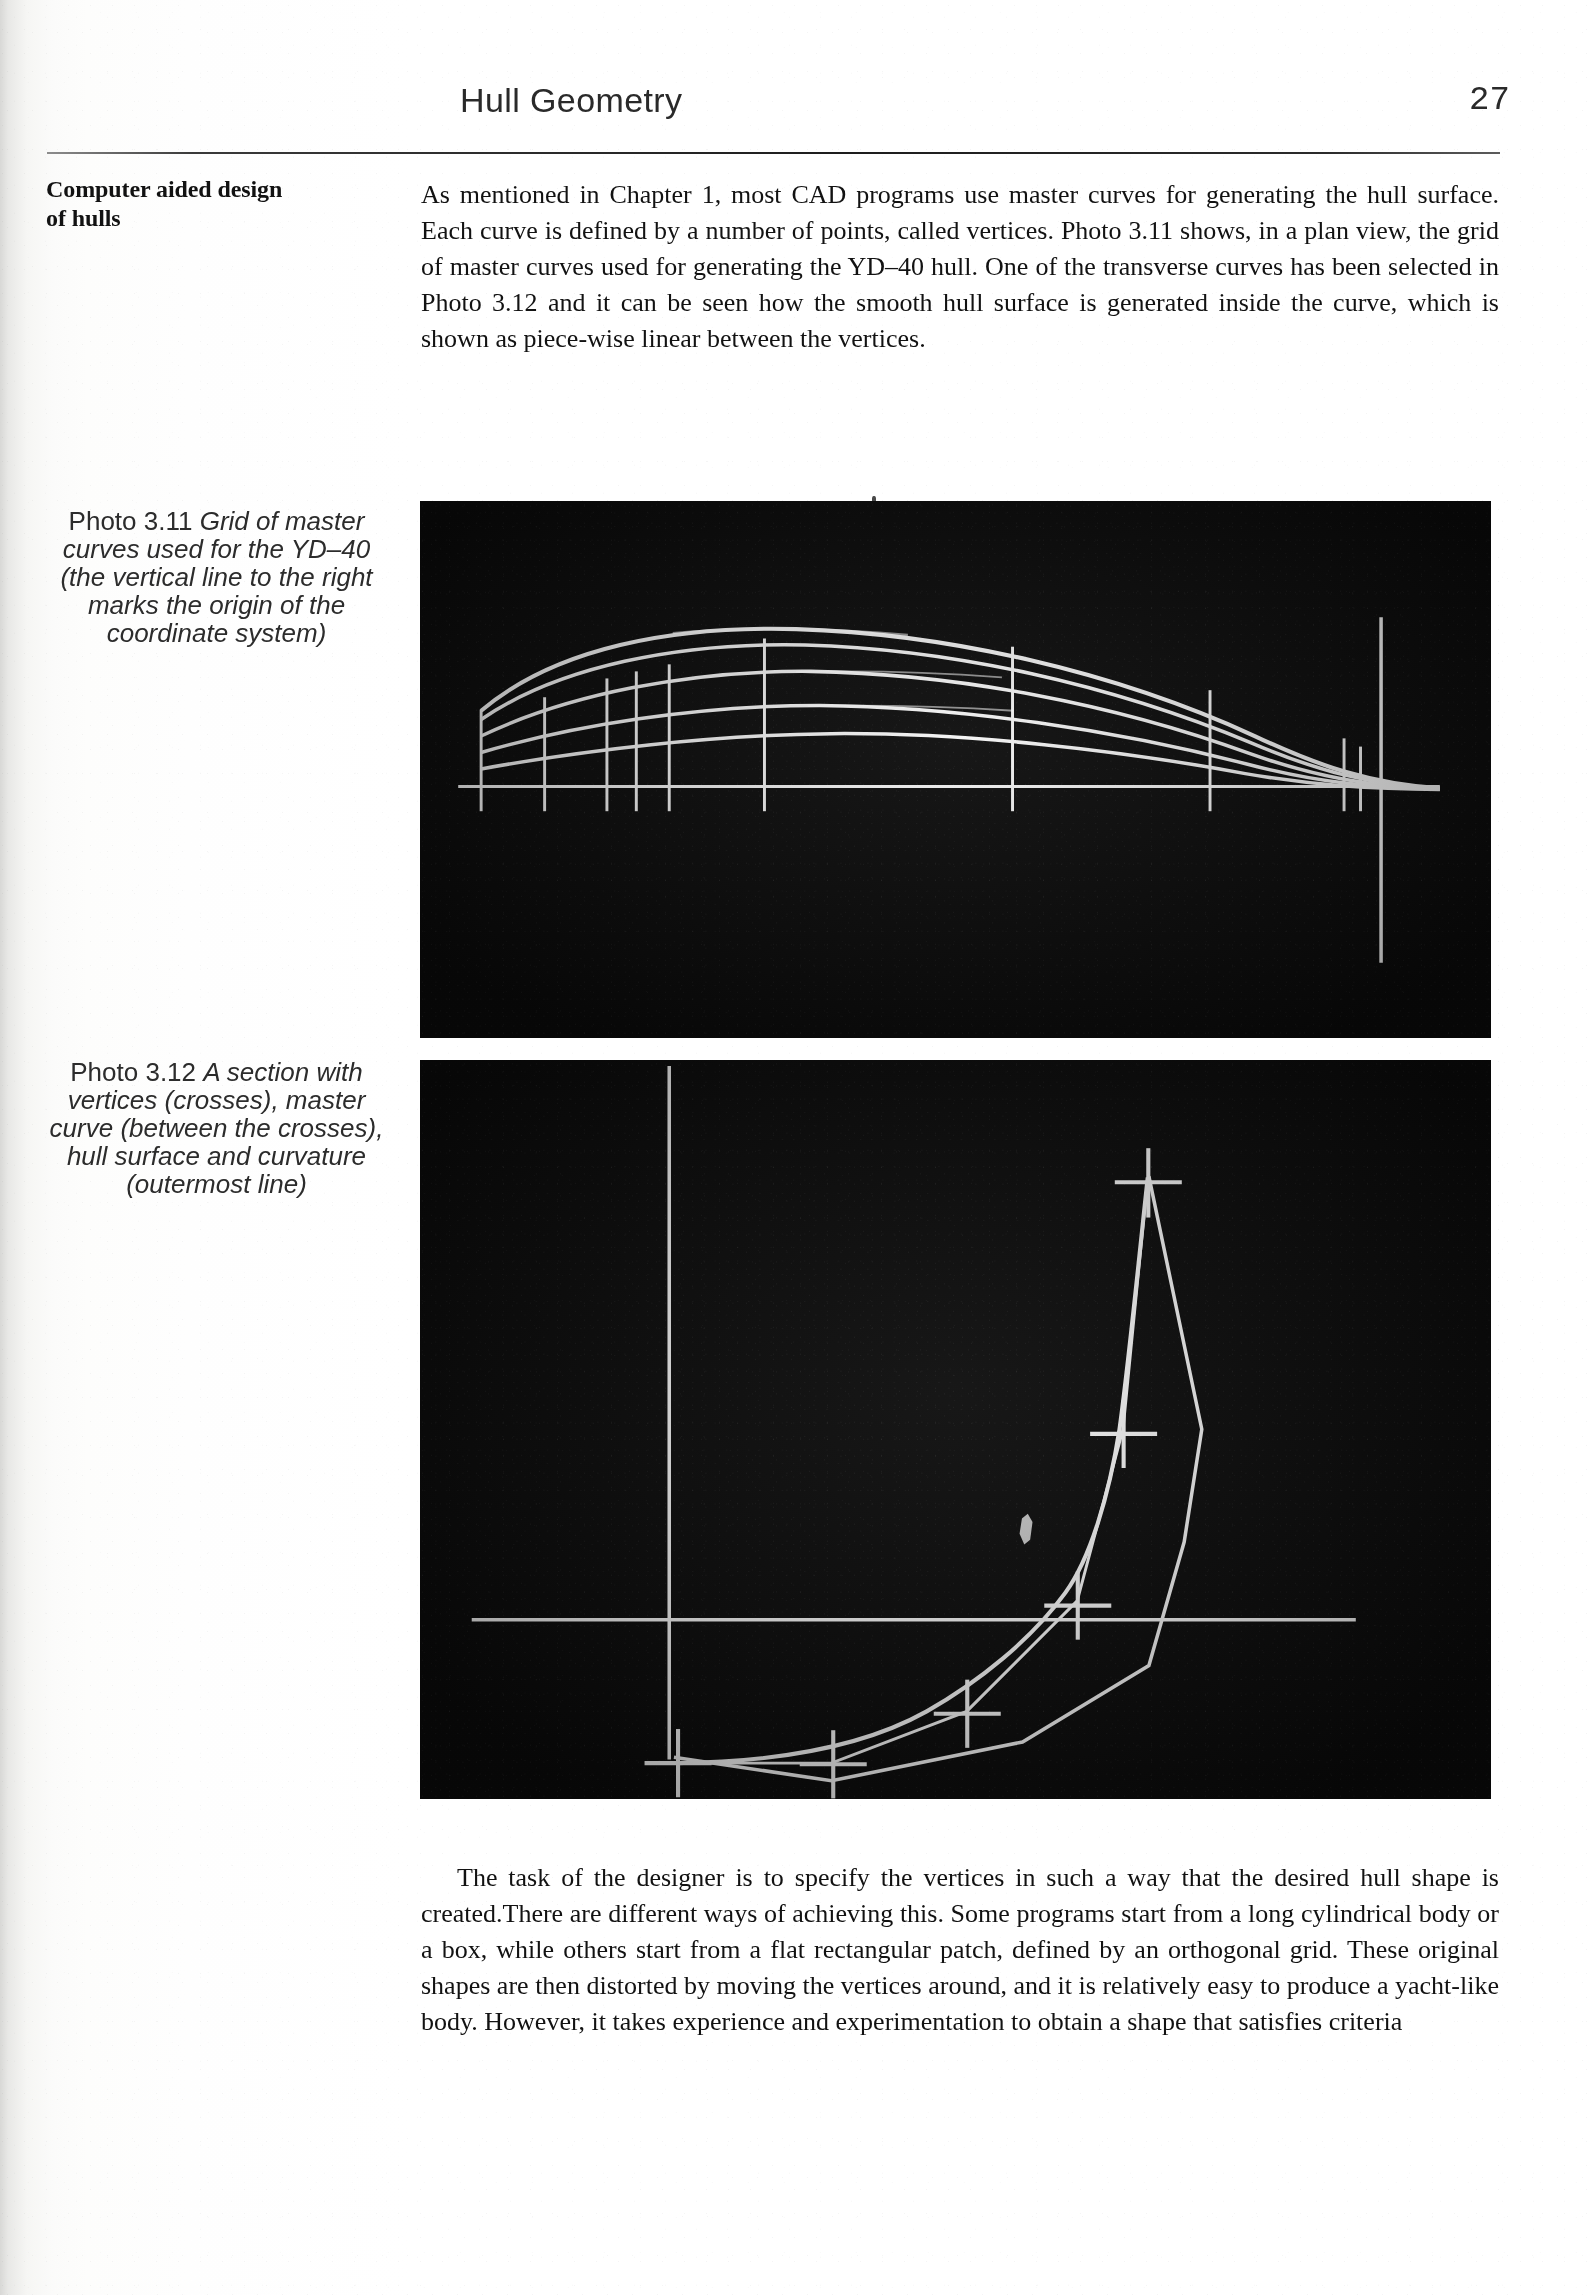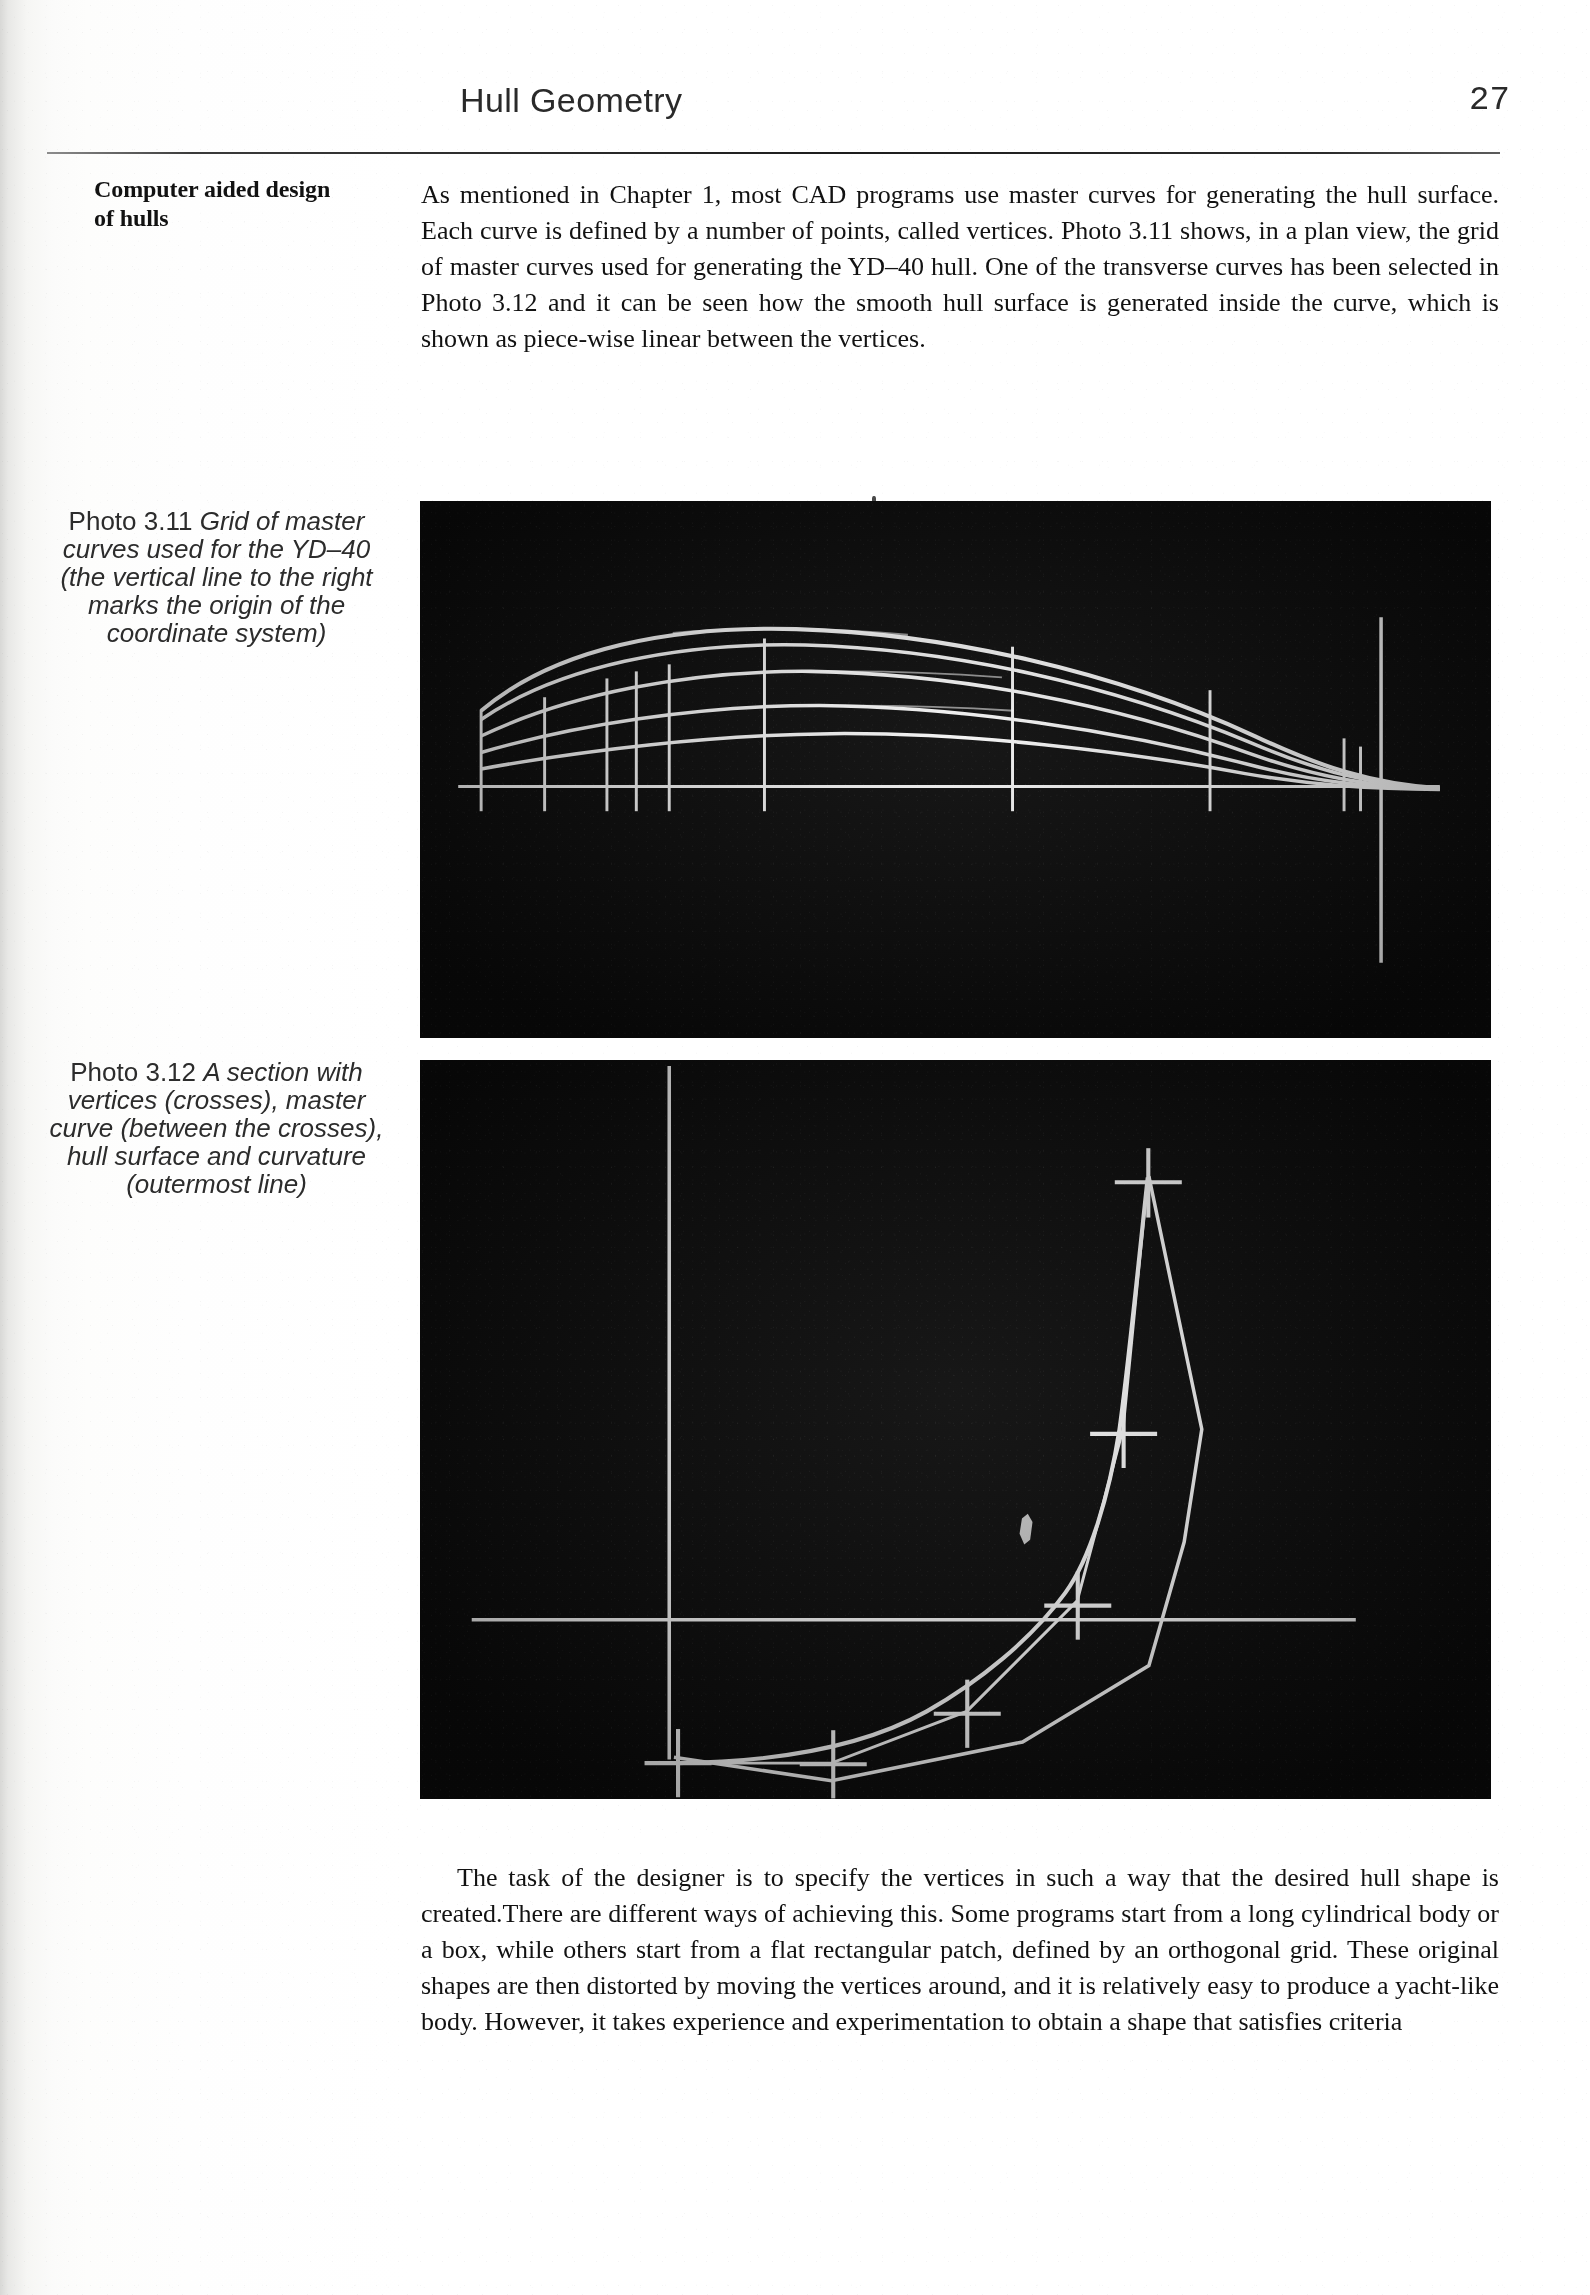--- a/index.html
+++ b/index.html
@@ -88,21 +88,20 @@
     left: 46px;
     width: 341px;
   }
   .marginal-head {
     font-family: "Liberation Serif", serif;
     font-weight: bold;
     font-size: 24px;
     line-height: 29px;
     color: #121212;
     letter-spacing: -0.1px;
-    margin-left: 48px;
   }
   .caption {
     font-family: "Liberation Sans", sans-serif;
     font-size: 26px;
     line-height: 28px;
     color: #2c2c2c;
     text-align: center;
   }
   .caption .cap-label { font-style: normal; }
   .caption .cap-body  { font-style: italic; }

